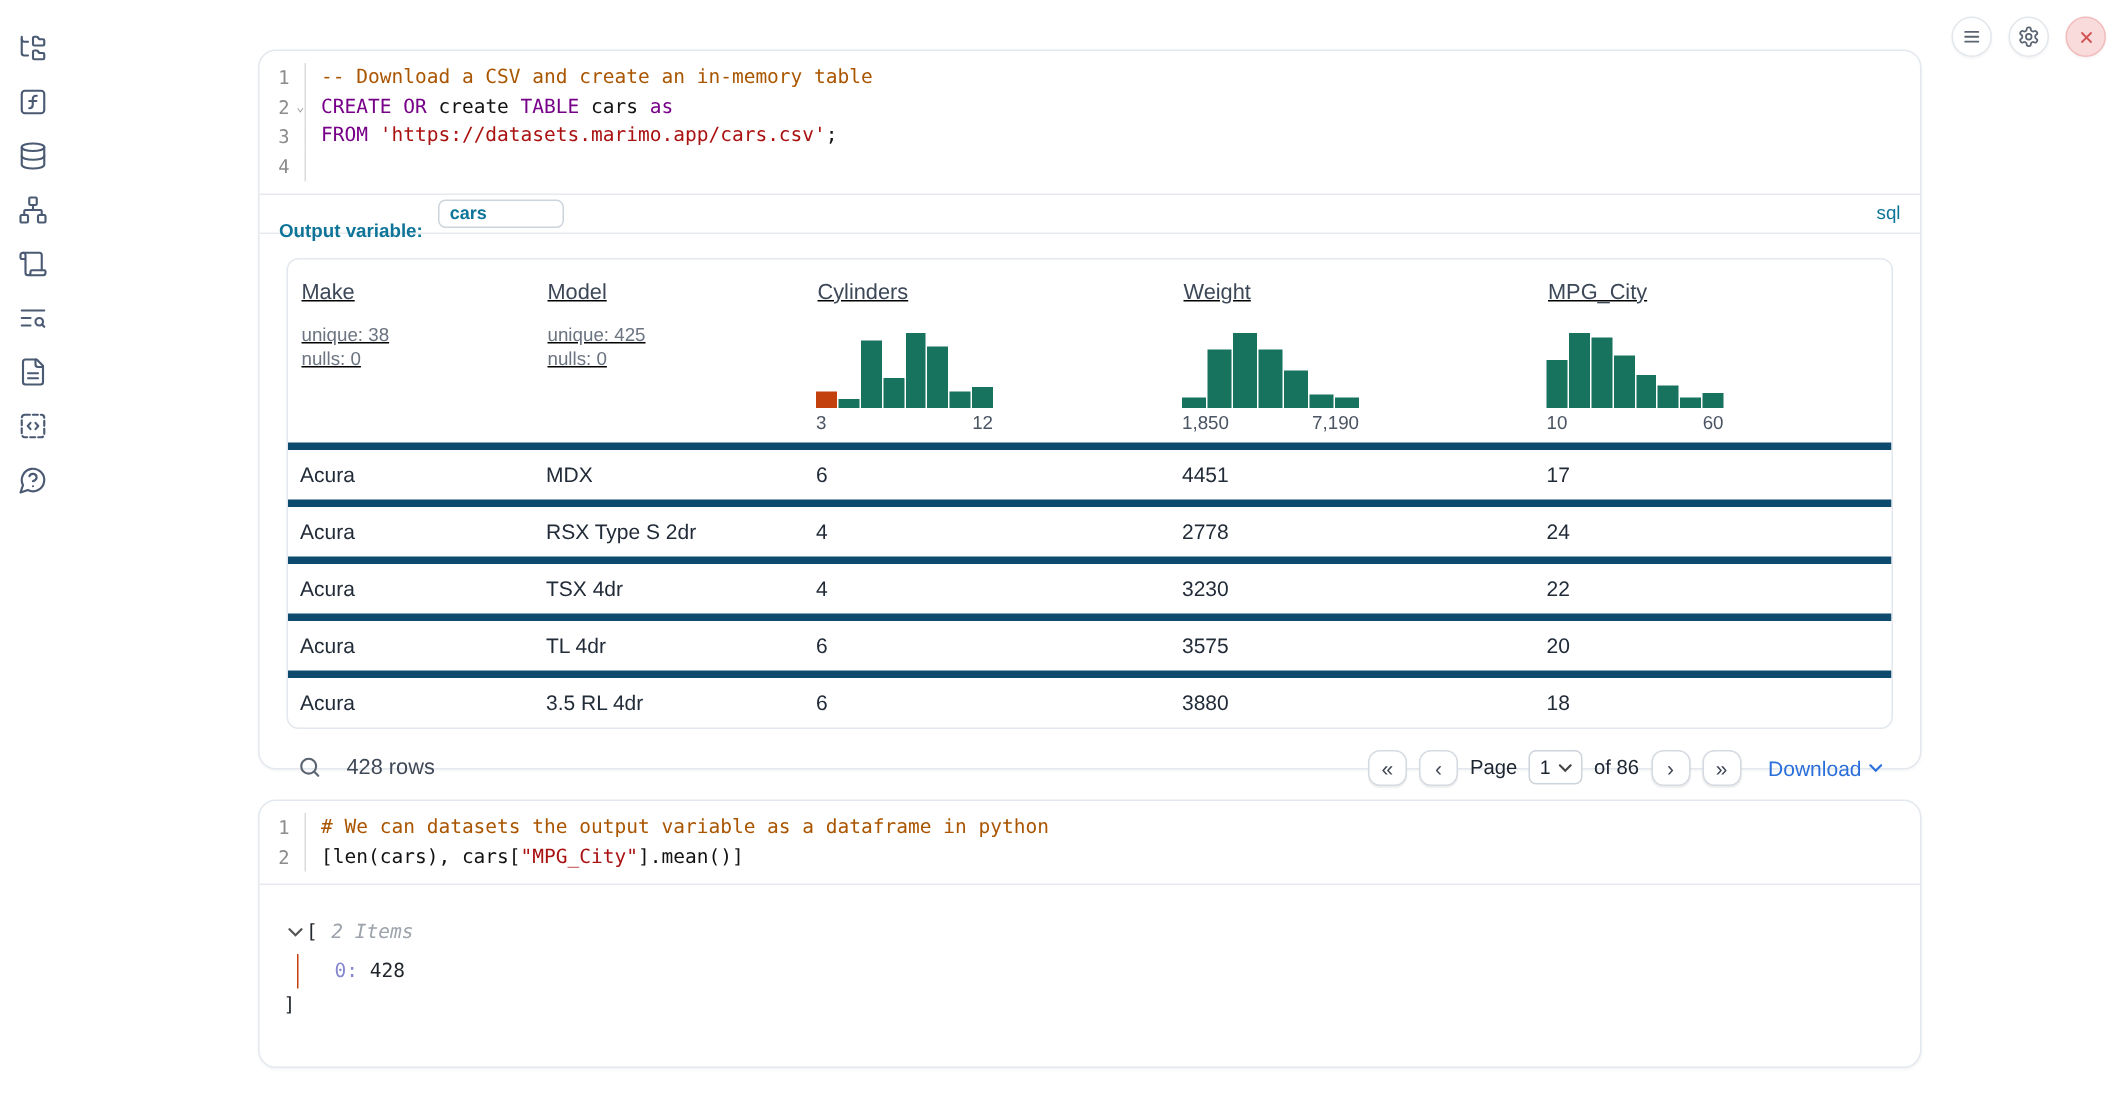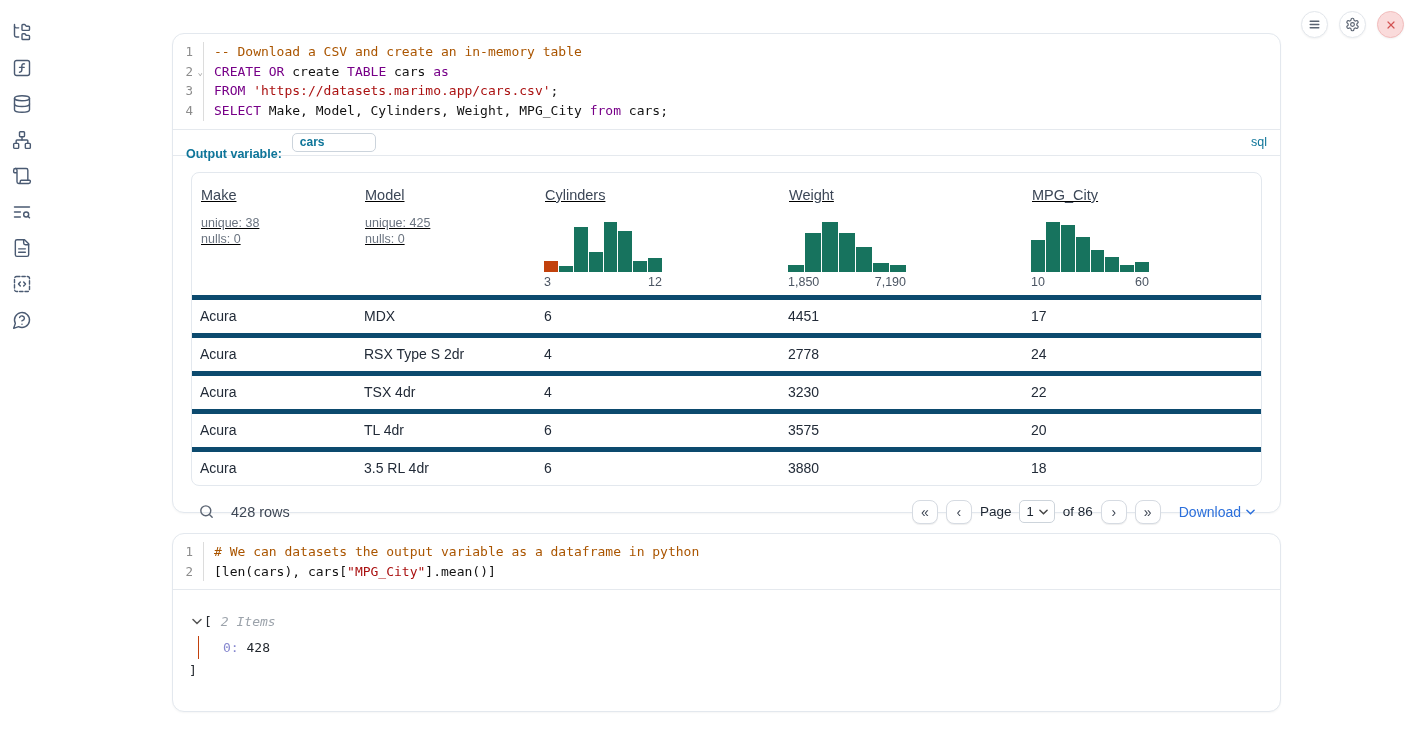--- a/index.html
+++ b/index.html
@@ -187,21 +187,20 @@
       <div class="code-line">
         <div class="gutter">2<span class="fold-marker">⌄</span></div>
         <div class="code-text"><span class="tok-kw">CREATE</span><span> </span><span class="tok-kw">OR</span><span> create </span><span class="tok-kw">TABLE</span><span> cars </span><span class="tok-kw">as</span></div>
       </div>
       <div class="code-line">
         <div class="gutter">3</div>
         <div class="code-text"><span class="tok-kw">FROM</span><span> </span><span class="tok-str">'https://datasets.marimo.app/cars.csv'</span><span>;</span></div>
       </div>
       <div class="code-line">
         <div class="gutter">4</div>
-        <div class="code-text"><span class="tok-kw">SELECT</span><span> Make, Model, Cylinders, Weight, MPG_City </span><span class="tok-kw">from</span><span> cars;</span></div>
       </div>
     </div>
 
   <div class="outvar-bar">
     <span class="outvar-label">Output variable:</span>
     <input class="outvar-input" value="cars" style="">
     <span class="lang-badge">sql</span>
   </div>
 
   <div class="table-card">

